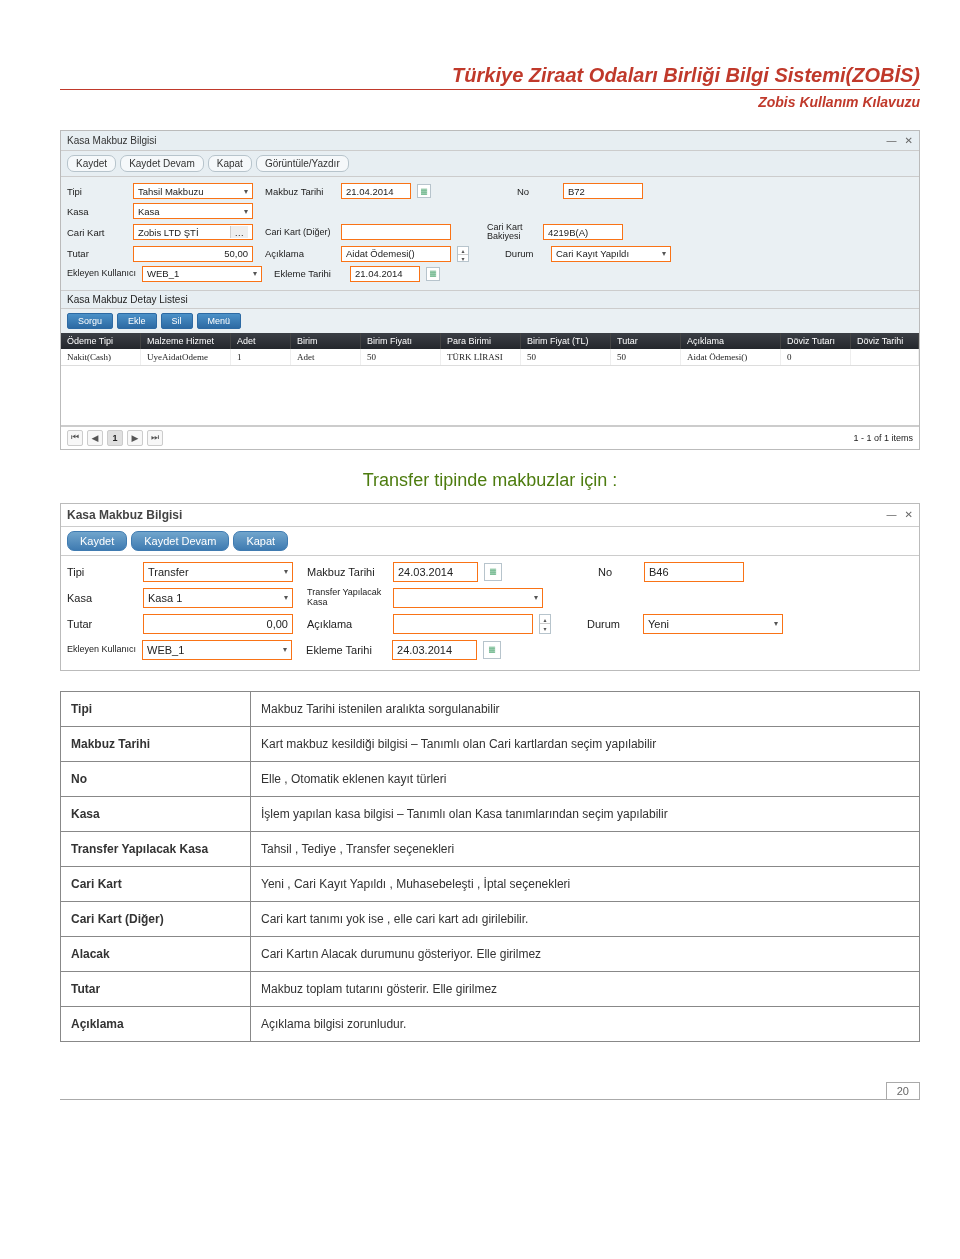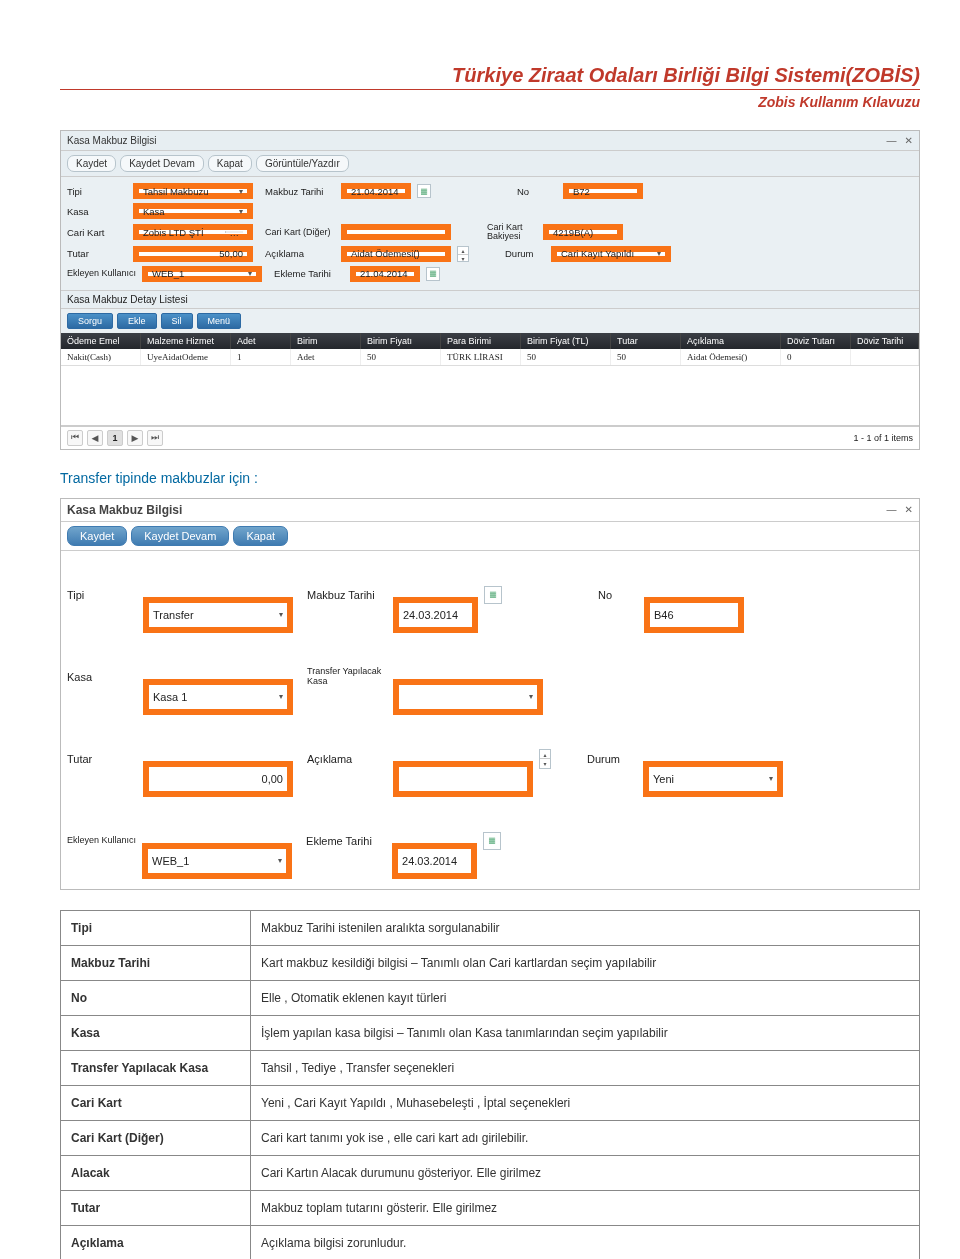--- a/index.html
+++ b/index.html
@@ -25,21 +25,21 @@
   .toolbar { display:flex; gap:4px; padding:4px 6px; background:#e7eef2; border-bottom:1px solid #ccc; }
   .tbtn { background:#f5f8fa; border:1px solid #b7c4cc; padding:2px 8px; font-size:10px; color:#333; border-radius:7px; }
   .tbtn.blue { background: linear-gradient(#71a5cc,#3f7bb1); color:#fff; border:1px solid #3f7bb1; }
 
   .form-body { padding: 6px 6px 4px 6px; background:#eaf0f3; }
   .form-row { display:flex; align-items:center; gap:6px; margin-bottom:4px; flex-wrap:wrap; }
   .lbl { font-size:9.5px; color:#222; }
   .lbl.w60 { width:60px; }
   .lbl.w70 { width:70px; }
   .lbl2 { font-size:9px; color:#222; line-height:1.05; }
-  .inp { background:#fff; border:6px solid #f97316; padding:1px 4px; font-size:9.5px; height:16px; display:inline-flex; align-items:center; gap:4px; }
+  .inp { background:#fff; border:1px solid #f97316; padding:1px 4px; font-size:9.5px; height:16px; display:inline-flex; align-items:center; gap:4px; }
   .inp .caret { margin-left:auto; color:#555; font-size:8px; }
   .inp .dots { margin-left:auto; background:#eee; border-left:1px solid #ccc; padding:0 4px; height:100%; display:flex; align-items:center; }
   .cal-icon { width:14px; height:14px; background:#fff; border:1px solid #b7c4cc; display:flex; align-items:center; justify-content:center; font-size:8px; color:#5a7; }
   .spinner { display:flex; flex-direction:column; border:1px solid #b7c4cc; background:#fff; height:16px; width:12px;}
   .spinner div { flex:1; display:flex; align-items:center; justify-content:center; font-size:6px; color:#555; }
   .spinner div:first-child { border-bottom:1px solid #ccc; }
 
   
   .list-panel-hdr { background:#e7eef2; padding:3px 6px; border-top:1px solid #ccc; border-bottom:1px solid #ccc; font-size:10px; }
   .list-btnrow { display:flex; gap:4px; padding:4px 6px; background:#eaf0f3; }
@@ -50,26 +50,26 @@
   .grid-row { display:flex; background:#fff; font-size:9px; color:#222; border-bottom:1px solid #ddd; }
   .grid-row > div { border-right:1px solid #eee;font-family:Liberation Serif, serif; }
   .c-a{width:80px}.c-b{width:90px}.c-c{width:60px}.c-d{width:70px}.c-e{width:80px}.c-f{width:80px}.c-g{width:90px}.c-h{width:70px}.c-i{width:100px}.c-j{width:70px}.c-k{flex:1}
   .grid-blank { height:60px; background:#fff; border-bottom:1px solid #ccc; }
   .pager { display:flex; justify-content:space-between; align-items:center; padding:3px 6px; background:#fff; border-top:1px solid #ccc; font-size:9px; }
   .pager .pgbtns { display:flex; gap:4px; align-items:center; }
   .pgb { width:16px; height:16px; border:1px solid #ccc; background:#f7f7f7; display:flex; align-items:center; justify-content:center; font-size:9px; color:#555; border-radius:2px; }
   .pgb.active { background:#e0e0e0; font-weight:bold; color:#222; }
 
   
-  .caption { font-size: 14px; margin: 18px 0 12px 0; color:#0369a1; }
+  .caption { font-size: 18px; margin: 18px 0 12px 0; color:#4d7c0f;text-align:center; }
 
   
   .win2 .form-row { margin-bottom: 6px; }
   .win2 .lbl { font-size:11px; }
-  .win2 .inp { font-size:11px; height:36px;margin-top:40px; }
+  .win2 .inp { font-size:11px; height:20px; }
   .win2 .cal-icon { height:18px; width:18px; }
   .win2 .tbtn.blue { padding:3px 12px; font-size:11px; }
   .win2 .win-titlebar .title { font-size:12px; font-weight:600; color:#444; }
 
   
   table.desc { width:100%; border-collapse:collapse; margin-top:8px; font-size:12px; }
   table.desc td { border:1px solid #888; padding:10px 10px; vertical-align:middle; }
   table.desc td:first-child { width:190px; font-weight:600; }
 
   .page-num { position:relative; margin-top:40px; text-align:right; }
@@ -172,21 +172,21 @@
   </div>
 
   <div class="list-panel-hdr">Kasa Makbuz Detay Listesi</div>
   <div class="list-btnrow">
     <div class="smallbtn">Sorgu</div>
     <div class="smallbtn">Ekle</div>
     <div class="smallbtn">Sil</div>
     <div class="smallbtn">Menü</div>
   </div>
   <div class="grid-hdr">
-    <div class="c-a">Ödeme Emel</div>
+    <div class="c-a">Ödeme Tipi</div>
     <div class="c-b">Malzeme Hizmet</div>
     <div class="c-c">Adet</div>
     <div class="c-d">Birim</div>
     <div class="c-e">Birim Fiyatı</div>
     <div class="c-f">Para Birimi</div>
     <div class="c-g">Birim Fiyat (TL)</div>
     <div class="c-h">Tutar</div>
     <div class="c-i">Açıklama</div>
     <div class="c-j">Döviz Tutarı</div>
     <div class="c-k">Döviz Tarihi</div>

